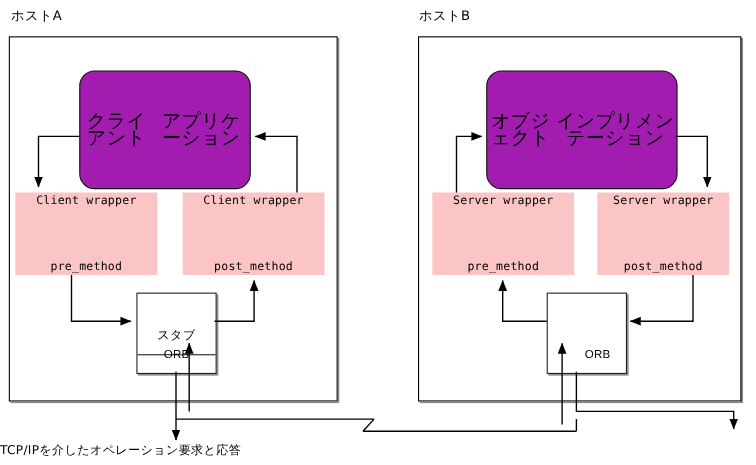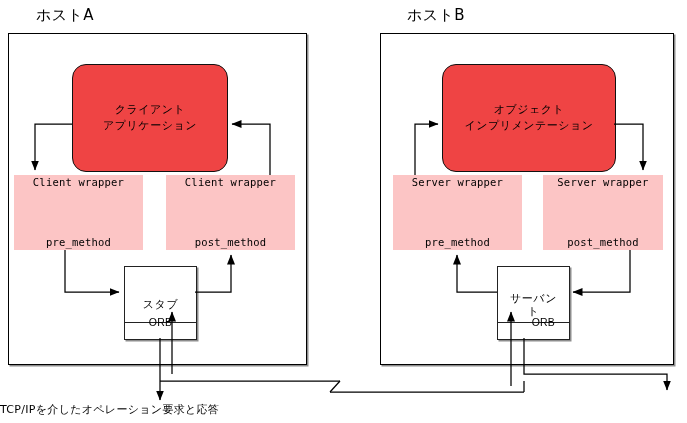--- a/index.html
+++ b/index.html
@@ -3,30 +3,30 @@
 <meta charset="utf-8">
 <style>
   html,body{margin:0;padding:0;background:#ffffff;}
   body{
     width:687px;height:423px;position:relative;overflow:hidden;
     font-family:"DejaVu Sans","Liberation Sans",sans-serif;
     color:#000;
   }
   #canvas{position:absolute;left:0;top:0;width:687px;height:423px;}
   .host-label{
-    position:absolute;font-size:15px;letter-spacing:0.4px;white-space:nowrap;margin-left:26px;
+    position:absolute;font-size:12px;letter-spacing:0.4px;white-space:nowrap;
   }
   .host-box{
     position:absolute;border:1.3px solid #000;background:transparent;
     box-shadow:1.5px 1.5px 0 0 #8d8d8d;
   }
   .rounded-box{
-    position:absolute;border:1.1px solid #111;border-radius:14px;background:#ef4444;
-    display:flex;flex-direction:column;align-items:center;justify-content:center;
-    font-size:11px;line-height:16px;text-align:center;letter-spacing:0.5px;
+    position:absolute;border:1.1px solid #111;border-radius:14px;background:#a21caf;
+    display:flex;flex-direction:row;align-items:center;justify-content:center;
+    font-size:17px;line-height:16px;text-align:center;letter-spacing:0.5px;
   }
   .pink-box{
     position:absolute;background:#FCC5C5;border:0;
     display:flex;flex-direction:column;align-items:center;justify-content:center;
     font-family:"DejaVu Sans Mono","Liberation Mono",monospace;
     font-size:10.5px;line-height:15px;text-align:center;letter-spacing:0.2px;gap:45px;
   }
   .unit-box{
     position:absolute;border:1.2px solid #222;background:#fff;
     box-shadow:1.5px 1.5px 0 0 #8d8d8d;
@@ -88,24 +88,20 @@
     <div>Server wrapper</div>
     <div>pre_method</div>
   </div>
 
   <div class="pink-box" style="left:543px;top:175px;width:120px;height:75px;">
     <div>Server wrapper</div>
     <div>post_method</div>
   </div>
 
   <div class="unit-box" style="left:497px;top:266px;width:71px;height:72px;">
-    <div class="unit-top" style="height:36px;flex-direction:column;line-height:13px;">
-      <span>サーバン</span>
-      <span>ト</span>
-    </div>
     <div class="unit-bot" style="height:35px;justify-content:flex-end;padding-right:14px;">ORB</div>
   </div>
 
   <svg class="wires" viewBox="0 0 687 423" xmlns="http://www.w3.org/2000/svg">
     <defs>
       <marker id="ah" markerWidth="9" markerHeight="9" refX="7.6" refY="3.2" orient="auto" markerUnits="strokeWidth">
         <path d="M0,0 L8,3.2 L0,6.4 z" fill="#000"></path>
       </marker>
     </defs>
     <g stroke="#000" stroke-width="1.25" fill="none">

